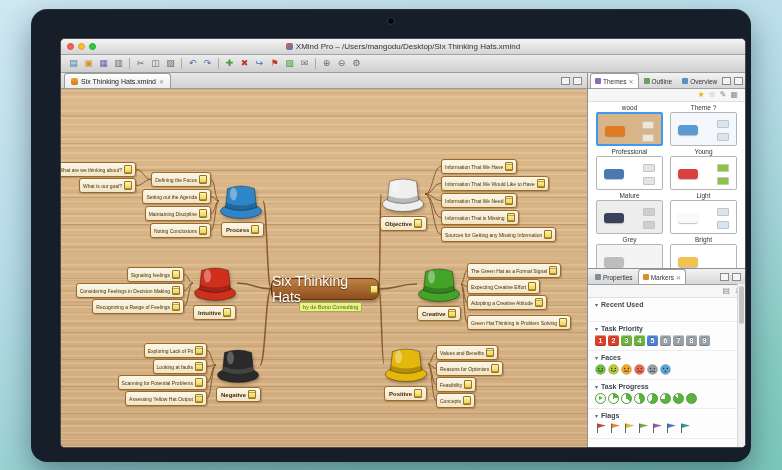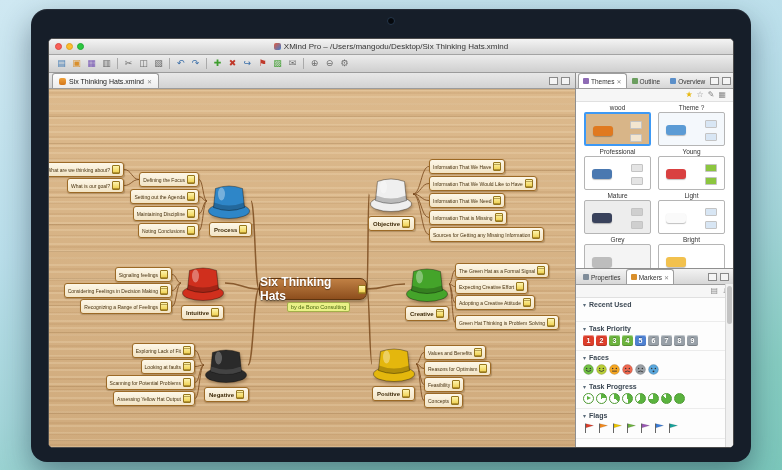--- a/index.html
+++ b/index.html
@@ -5,21 +5,21 @@
   html,body{margin:0;padding:0;}
   body{width:782px;height:470px;overflow:hidden;font-family:"Liberation Sans","DejaVu Sans",sans-serif;}
   .stage{position:relative;width:782px;height:470px;
     background:linear-gradient(165deg,#cfe8f2 0%,#b9deea 38%,#a3d5d9 62%,#86ccc1 84%,#7bc7bb 100%);}
   
   .laptop{position:absolute;left:31px;top:9px;width:720px;height:453px;background:#161e29;
     border-radius:16px;box-shadow:0 12px 30px rgba(20,40,60,.45), inset 0 1px 1px rgba(255,255,255,.08);}
   .camera{position:absolute;left:356px;top:8px;width:6px;height:6px;border-radius:50%;
     background:#05080c;border:1px solid #24364a;}
   
-  .window{position:absolute;left:48px;top:38px;width:686px;height:410px;background:#dcdcdc;
+  .window{position:absolute;left:60px;top:38px;width:686px;height:410px;background:#dcdcdc;
     border:1px solid #4c4c4c;border-radius:5px;overflow:hidden;box-sizing:border-box;}
   .titlebar{height:15px;position:relative;display:flex;align-items:center;
     background:linear-gradient(#f4f4f4,#d4d4d4);border-bottom:1px solid #a3a3a3;}
   .traffic{display:flex;gap:4px;margin-left:6px;z-index:2;}
   .tl{width:7px;height:7px;border-radius:50%;box-sizing:border-box;}
   .tl.r{background:#f95f57;border:1px solid #d94a42;}
   .tl.y{background:#fbbe2e;border:1px solid #dfa023;}
   .tl.g{background:#2bc840;border:1px solid #22a834;}
   .title{position:absolute;left:0;right:0;text-align:center;font-size:8px;color:#353535;}
   .appicon{display:inline-block;width:7px;height:7px;border-radius:2px;margin-right:3px;vertical-align:-1px;
@@ -55,21 +55,21 @@
   .topic{position:absolute;display:flex;align-items:center;gap:2px;padding:2px 3px;z-index:2;
     background:linear-gradient(#fdf7e8,#f2e4c5);border:1px solid #9c6a26;border-radius:3px;
     font-size:5px;line-height:6px;color:#46300d;white-space:nowrap;
     box-shadow:0.5px 1px 1px rgba(90,60,20,.3);}
   .blabel{font-size:6px;font-weight:bold;padding:2px 4px;color:#3e2a08;}
   .note{display:inline-block;width:6px;height:7px;border:1px solid #96761c;border-radius:1px;flex:none;
     background:linear-gradient(#fdf4ae,#efcf4a);
     background-image:repeating-linear-gradient(180deg, transparent 0 1.5px, rgba(120,90,20,.5) 1.5px 2.2px),linear-gradient(#fdf4ae,#efcf4a);}
   .center-topic{position:absolute;width:106px;height:20px;z-index:3;display:flex;align-items:center;justify-content:center;gap:12px;
     background:linear-gradient(#c08044,#8d4e1d);border:1px solid #5e3510;border-radius:7px;
-    color:#fff;font-size:12px;font-weight:bold;text-shadow:0 1px 1px rgba(0,0,0,.45);
+    color:#fff;font-size:14px;font-weight:normal;text-shadow:0 1px 1px rgba(0,0,0,.45);
     box-shadow:1px 2px 3px rgba(60,35,10,.4);}
   .subtitle{position:absolute;z-index:3;font-size:5.5px;padding:1px 3px;border-radius:2px;
     background:#e9f186;border:1px solid #a3b04a;color:#49650f;white-space:nowrap;}
   .hat-wrap{position:absolute;width:44px;height:40px;z-index:2;filter:drop-shadow(1px 2px 1.5px rgba(60,35,10,.35));}
   
   .sidebar{width:157px;border-left:1px solid #8f8f8f;display:flex;flex-direction:column;background:#ececec;}
   .panel{box-sizing:border-box;}
   .panel.themes{height:196px;display:flex;flex-direction:column;border-bottom:1px solid #8f8f8f;background:#fff;}
   .panel.markers{flex:1;display:flex;flex-direction:column;background:#fdfdfd;position:relative;overflow:hidden;}
   .ptabs{height:15px;flex:none;display:flex;align-items:flex-end;background:linear-gradient(#f3f3f3,#d7d7d7);

